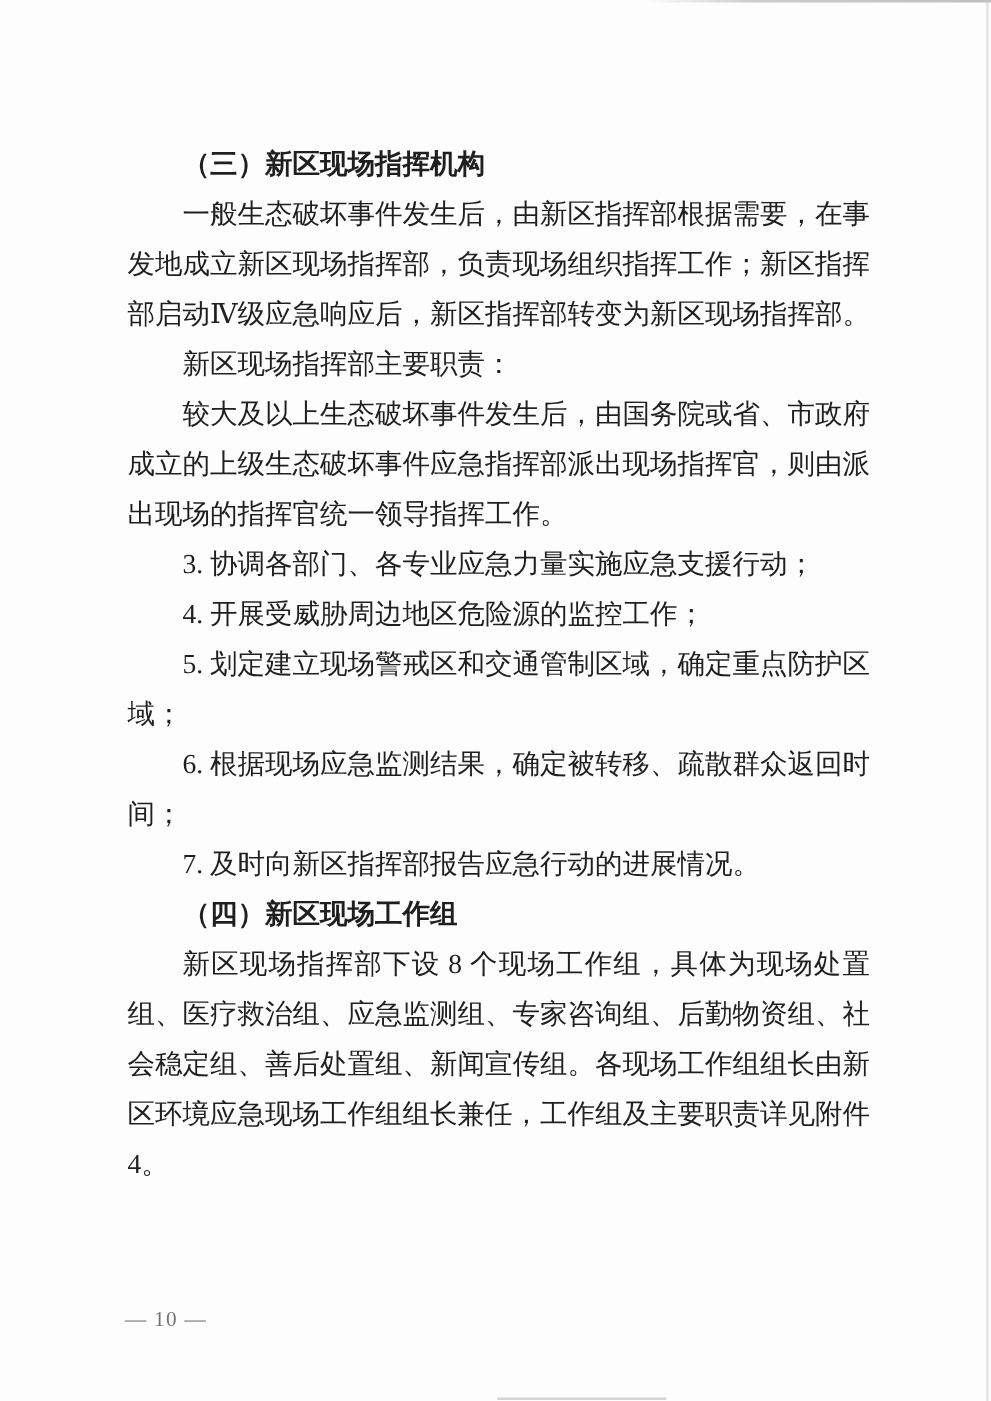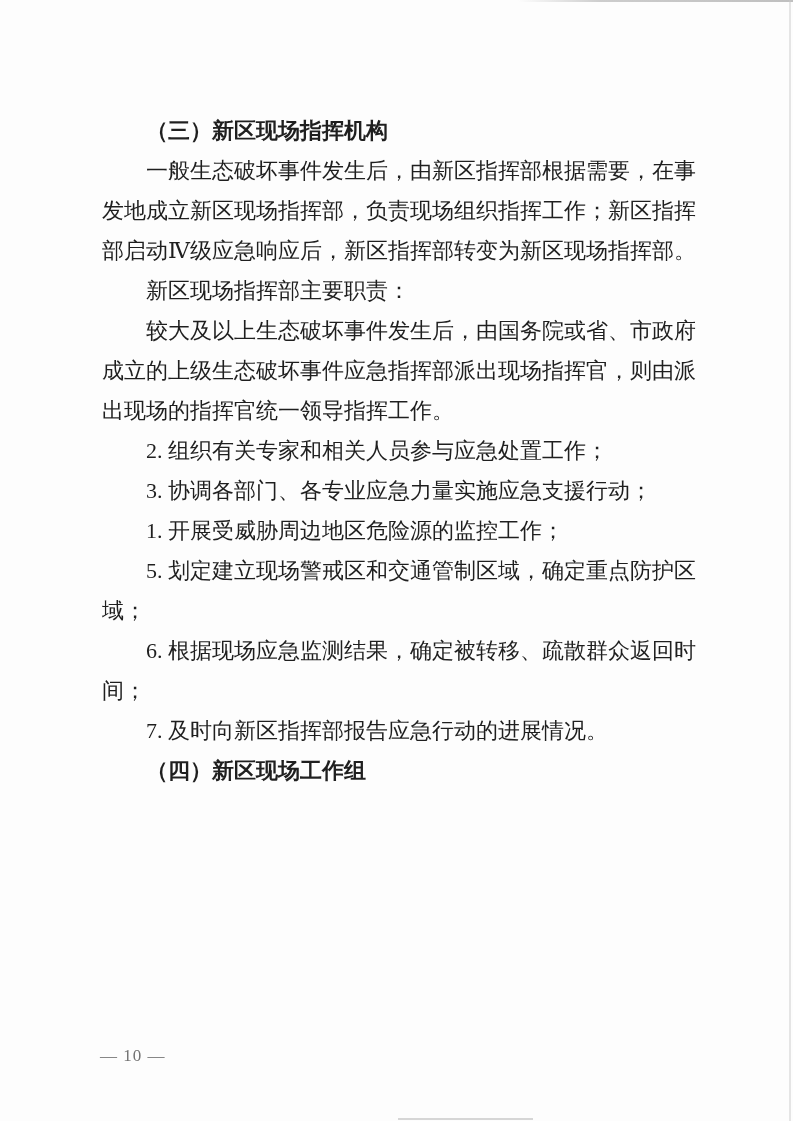--- a/index.html
+++ b/index.html
@@ -77,24 +77,24 @@
 
   <div class="artifact-top"></div>
   <div class="artifact-right"></div>
   <div class="artifact-bottom"></div>
 
   <div class="text-block">
     <p class="heading">（三）新区现场指挥机构</p>
     <p class="para">一般生态破坏事件发生后，由新区指挥部根据需要，在事发地成立新区现场指挥部，负责现场组织指挥工作；新区指挥部启动Ⅳ级应急响应后，新区指挥部转变为新区现场指挥部。</p>
     <p class="para">新区现场指挥部主要职责：</p>
     <p class="para">较大及以上生态破坏事件发生后，由国务院或省、市政府成立的上级生态破坏事件应急指挥部派出现场指挥官，则由派出现场的指挥官统一领导指挥工作。</p>
-    <p class="para">2. 组织有关专家和相关人员参与应急处置工作；</p>
     <p class="para">3. 协调各部门、各专业应急力量实施应急支援行动；</p>
-    <p class="para">1. 开展受威胁周边地区危险源的监控工作；</p>
+    <p class="para">4. 开展受威胁周边地区危险源的监控工作；</p>
     <p class="para">5. 划定建立现场警戒区和交通管制区域，确定重点防护区域；</p>
     <p class="para">6. 根据现场应急监测结果，确定被转移、疏散群众返回时间；</p>
     <p class="para">7. 及时向新区指挥部报告应急行动的进展情况。</p>
     <p class="heading">（四）新区现场工作组</p>
+    <p class="para">新区现场指挥部下设 8 个现场工作组，具体为现场处置组、医疗救治组、应急监测组、专家咨询组、后勤物资组、社会稳定组、善后处置组、新闻宣传组。各现场工作组组长由新区环境应急现场工作组组长兼任，工作组及主要职责详见附件 4。</p>
   </div>
 
   <div class="page-footer">— 10 —</div>
 
 </div>
 
 </body></html>

